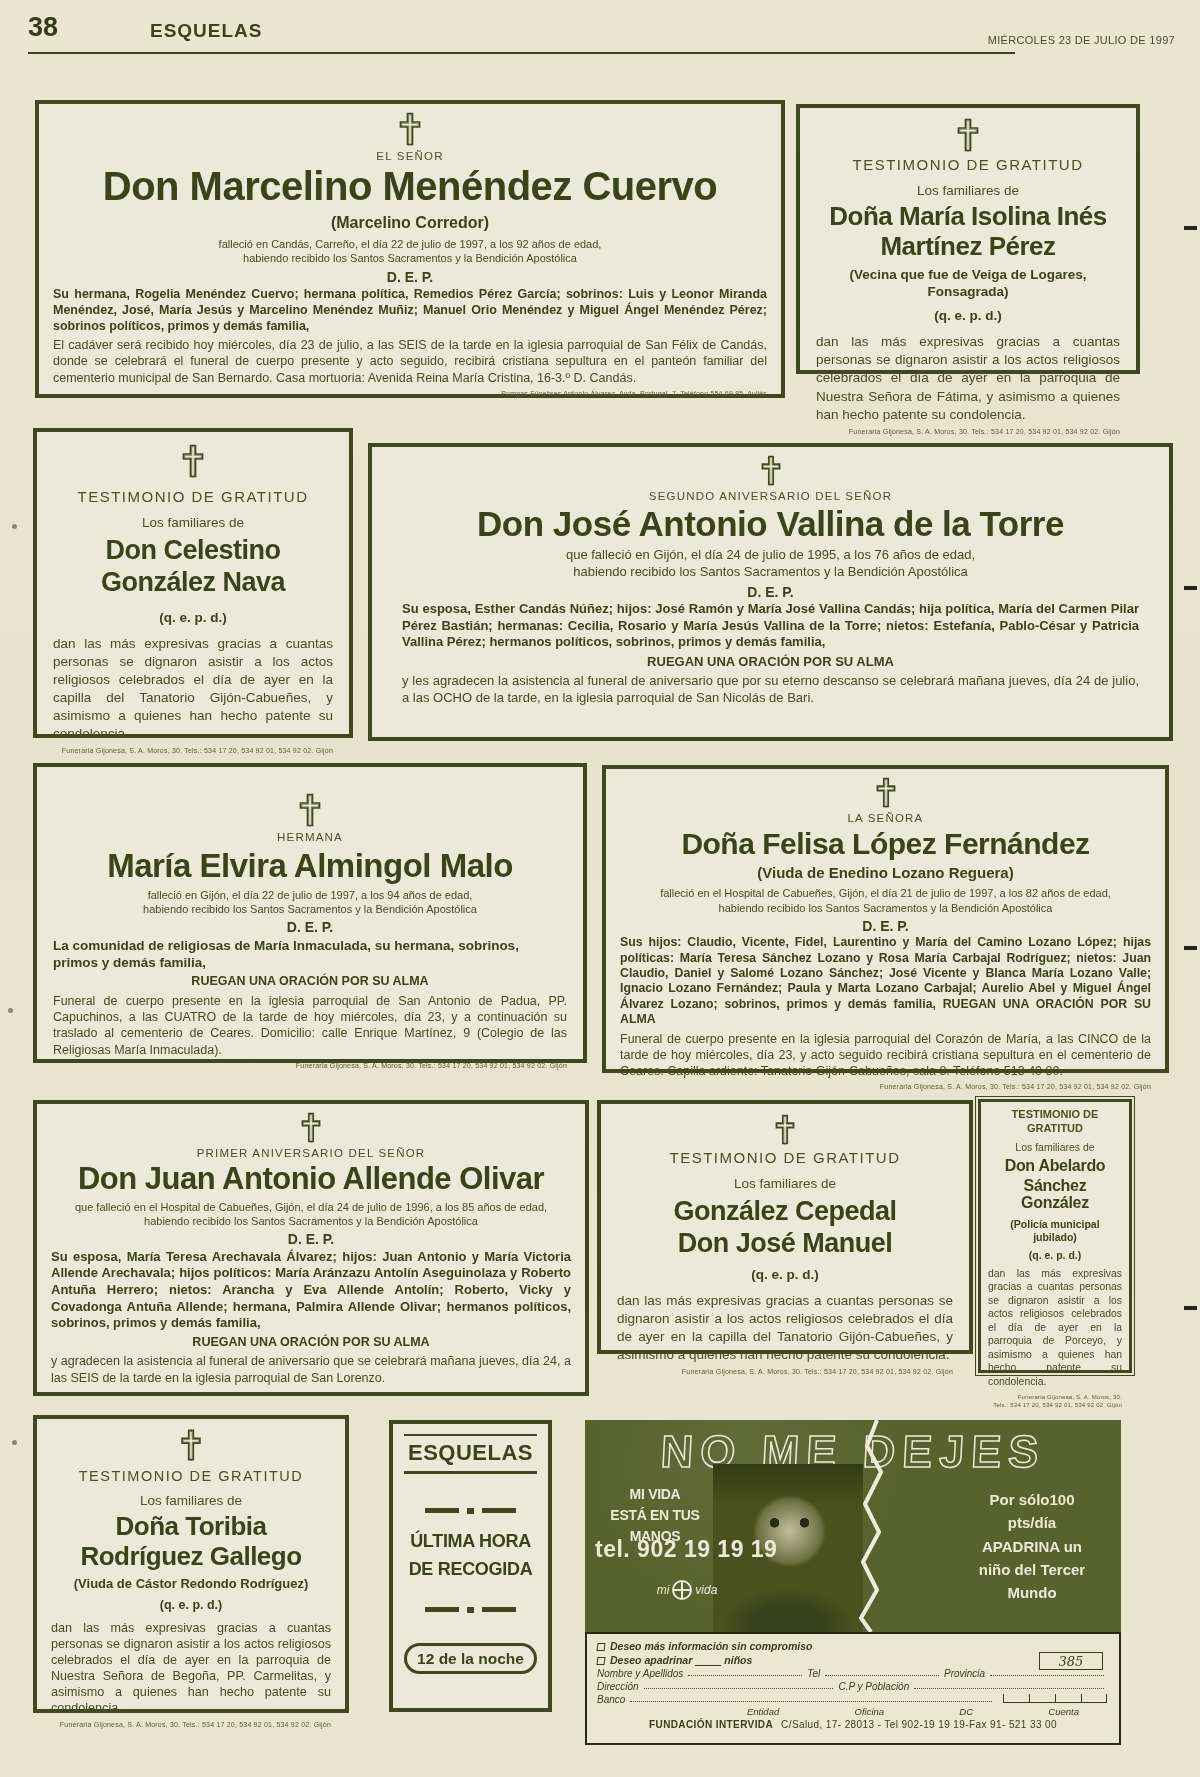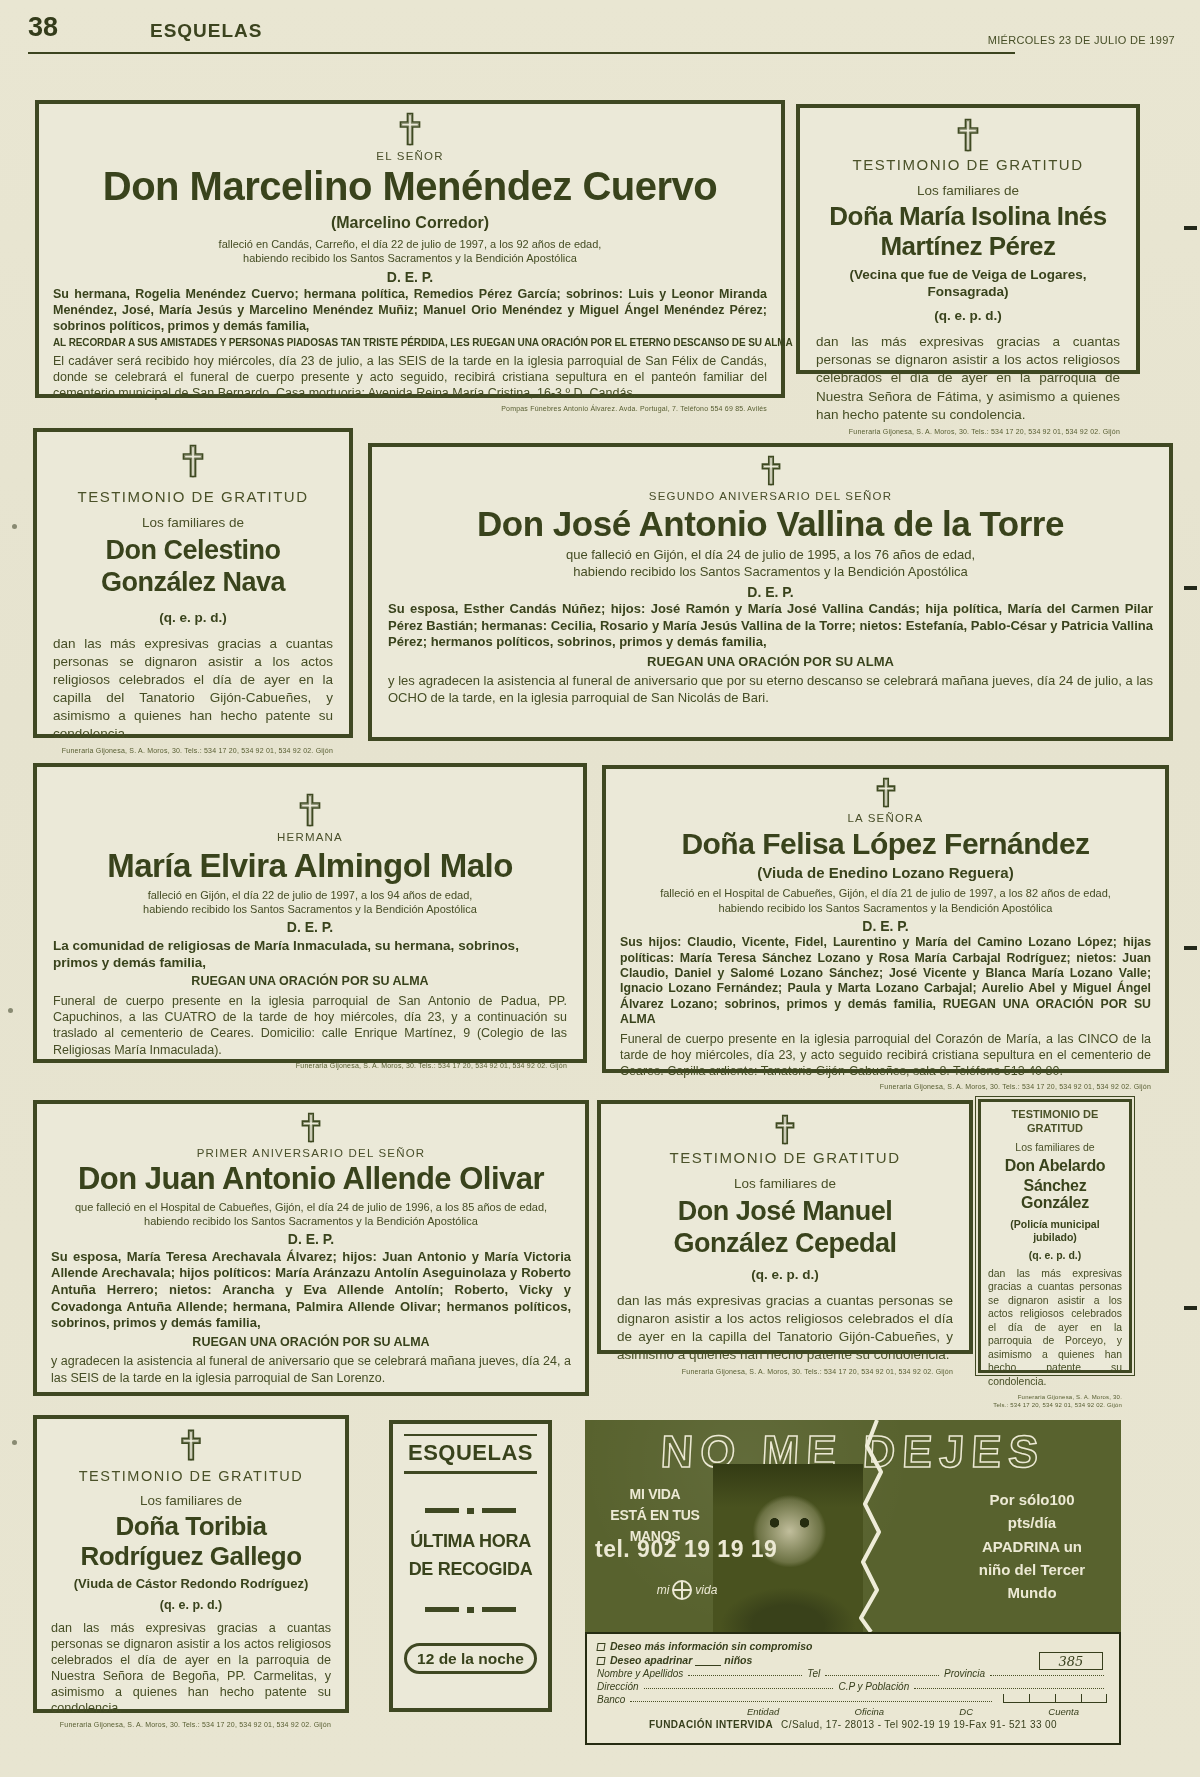--- a/index.html
+++ b/index.html
@@ -43,21 +43,21 @@
   #box-marcelino{left:35px;top:100px;width:750px;height:298px;}
   #box-marcelino .name{font-size:40px;}
   #box-marcelino .plea{font-size:10px;white-space:nowrap;letter-spacing:-0.1px;}
   #box-isolina{left:796px;top:104px;width:344px;height:270px;padding:8px 16px;}
   #box-isolina .name{font-size:26px;}
   #box-isolina .sub{font-weight:bold;font-size:13.5px;margin-top:7px;color:var(--ink-dark);}
   #box-celestino{left:33px;top:428px;width:320px;height:310px;padding:10px 16px;}
   #box-celestino .gr-title{margin-top:10px;}
   #box-celestino .name{font-size:27px;margin-top:4px;}
   #box-celestino .gr-qepd{margin-top:14px;}
-  #box-vallina{left:368px;top:443px;width:805px;height:298px;padding:6px 16px;}
+  #box-vallina{left:368px;top:443px;width:805px;height:298px;padding:6px 30px;}
   #box-vallina .name{font-size:35px;}
   #box-vallina .death{font-size:13px;}
   #box-vallina .family{font-size:13px;}
   #box-vallina .plea{font-size:13px;}
   #box-vallina .funeral{font-size:13px;}
   #box-almingol{left:33px;top:763px;width:554px;height:300px;padding:24px 16px;}
   #box-almingol .name{font-size:33px;margin-top:5px;}
   #box-almingol .family{text-align:left;font-size:13.5px;}
   #box-almingol .plea{font-size:12.5px;}
   #box-felisa{left:602px;top:765px;width:567px;height:308px;padding:6px 14px;}
@@ -176,21 +176,20 @@
     <svg class="cross" width="22" height="34" viewBox="0 0 22 34">
         <use href="#crossSym"></use>
       </svg>
     <div class="ante">EL SEÑOR</div>
     <div class="name">Don Marcelino Menéndez Cuervo</div>
     <div class="alias">(Marcelino Corredor)</div>
     <div class="death">falleció en Candás, Carreño, el día 22 de julio de 1997, a los 92 años de edad,</div>
     <div class="death" style="margin-top:0">habiendo recibido los Santos Sacramentos y la Bendición Apostólica</div>
     <div class="dep">D. E. P.</div>
     <div class="family">Su hermana, Rogelia Menéndez Cuervo; hermana política, Remedios Pérez García; sobrinos: Luis y Leonor Miranda Menéndez, José, María Jesús y Marcelino Menéndez Muñiz; Manuel Orio Menéndez y Miguel Ángel Menéndez Pérez; sobrinos políticos, primos y demás familia,</div>
-    <div class="plea">AL RECORDAR A SUS AMISTADES Y PERSONAS PIADOSAS TAN TRISTE PÉRDIDA, LES RUEGAN UNA ORACIÓN POR EL ETERNO DESCANSO DE SU ALMA</div>
     <div class="funeral">El cadáver será recibido hoy miércoles, día 23 de julio, a las SEIS de la tarde en la iglesia parroquial de San Félix de Candás, donde se celebrará el funeral de cuerpo presente y acto seguido, recibirá cristiana sepultura en el panteón familiar del cementerio municipal de San Bernardo. Casa mortuoria: Avenida Reina María Cristina, 16-3.º D. Candás.</div>
     <div class="funeraria">Pompas Fúnebres Antonio Álvarez. Avda. Portugal, 7. Teléfono 554 69 85. Avilés</div>
   </div>
 
   <div class="obit" id="box-isolina">
     <svg class="cross" width="22" height="34" viewBox="0 0 22 34">
         <use href="#crossSym"></use>
       </svg>
     <div class="gr-title">TESTIMONIO DE GRATITUD</div>
     <div class="gr-fam">Los familiares de</div>
@@ -272,22 +271,22 @@
     <div class="plea">RUEGAN UNA ORACIÓN POR SU ALMA</div>
     <div class="funeral">y agradecen la asistencia al funeral de aniversario que se celebrará mañana jueves, día 24, a las SEIS de la tarde en la iglesia parroquial de San Lorenzo.</div>
   </div>
 
   <div class="obit" id="box-cepedal">
     <svg class="cross" width="20" height="31" viewBox="0 0 22 34">
         <use href="#crossSym"></use>
       </svg>
     <div class="gr-title">TESTIMONIO DE GRATITUD</div>
     <div class="gr-fam">Los familiares de</div>
+    <div class="name">González Cepedal</div>
     <div class="name">Don José Manuel</div>
-    <div class="name">González Cepedal</div>
     <div class="gr-qepd">(q. e. p. d.)</div>
     <div class="gr-body">dan las más expresivas gracias a cuantas personas se dignaron asistir a los actos religiosos celebrados el día de ayer en la capilla del Tanatorio Gijón-Cabueñes, y asimismo a quienes han hecho patente su condolencia.</div>
     <div class="funeraria">Funeraria Gijonesa, S. A. Moros, 30. Tels.: 534 17 20, 534 92 01, 534 92 02. Gijón</div>
   </div>
 
   <div class="obit" id="box-abelardo">
     <div class="gr-title">TESTIMONIO DE GRATITUD</div>
     <div class="gr-fam">Los familiares de</div>
     <div class="name">Don Abelardo</div>
     <div class="name">Sánchez González</div>

